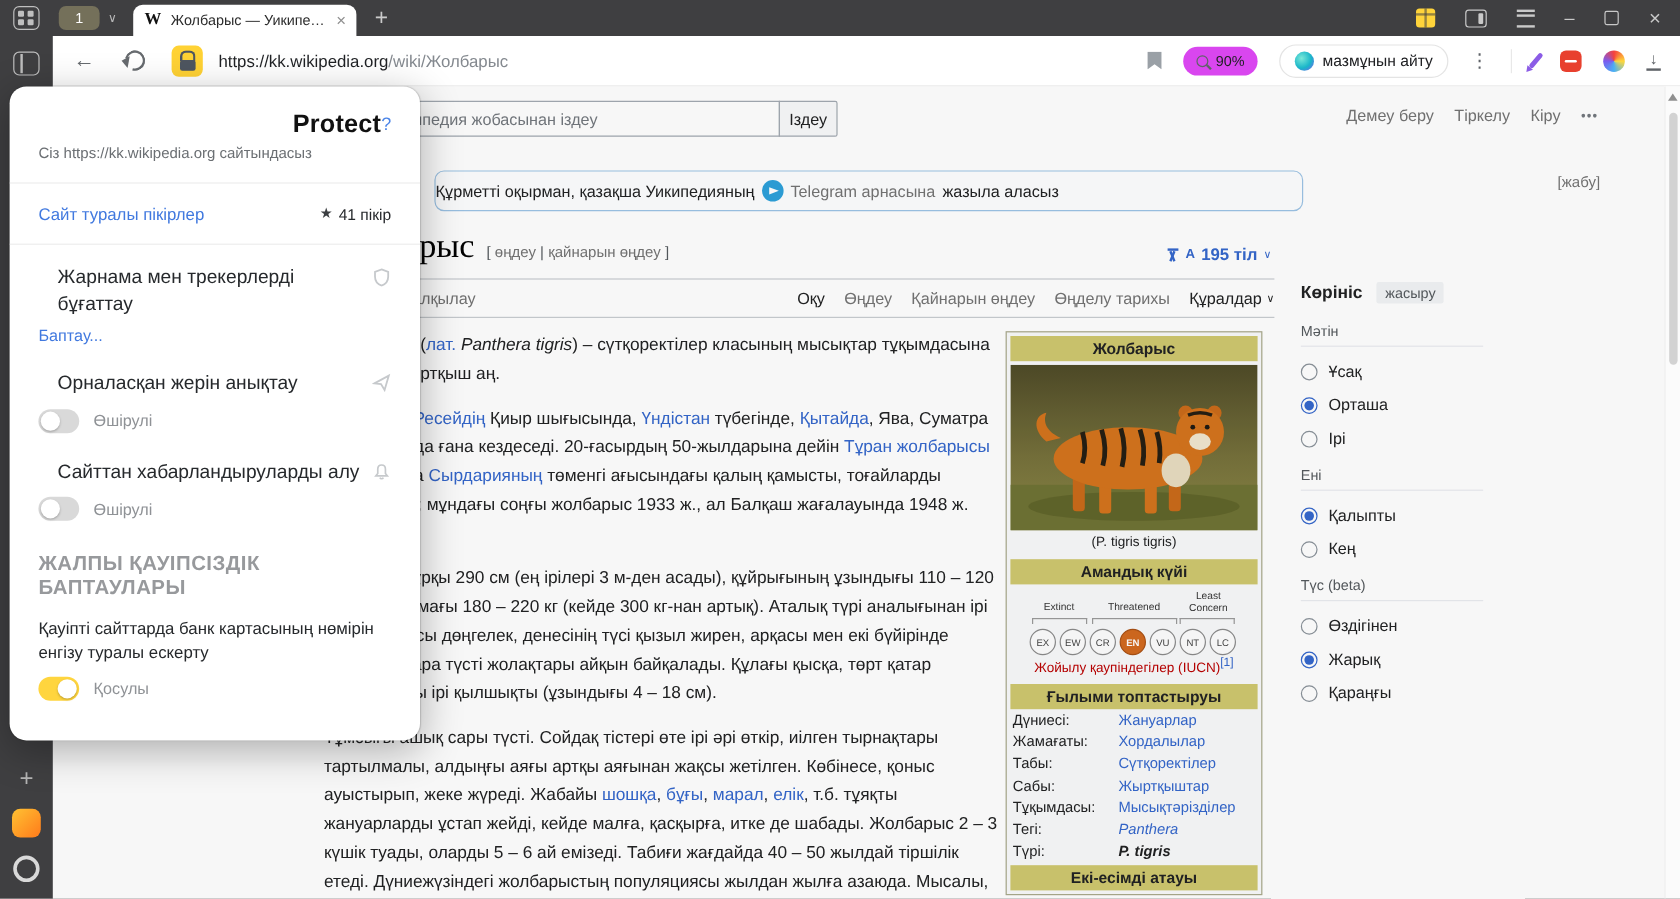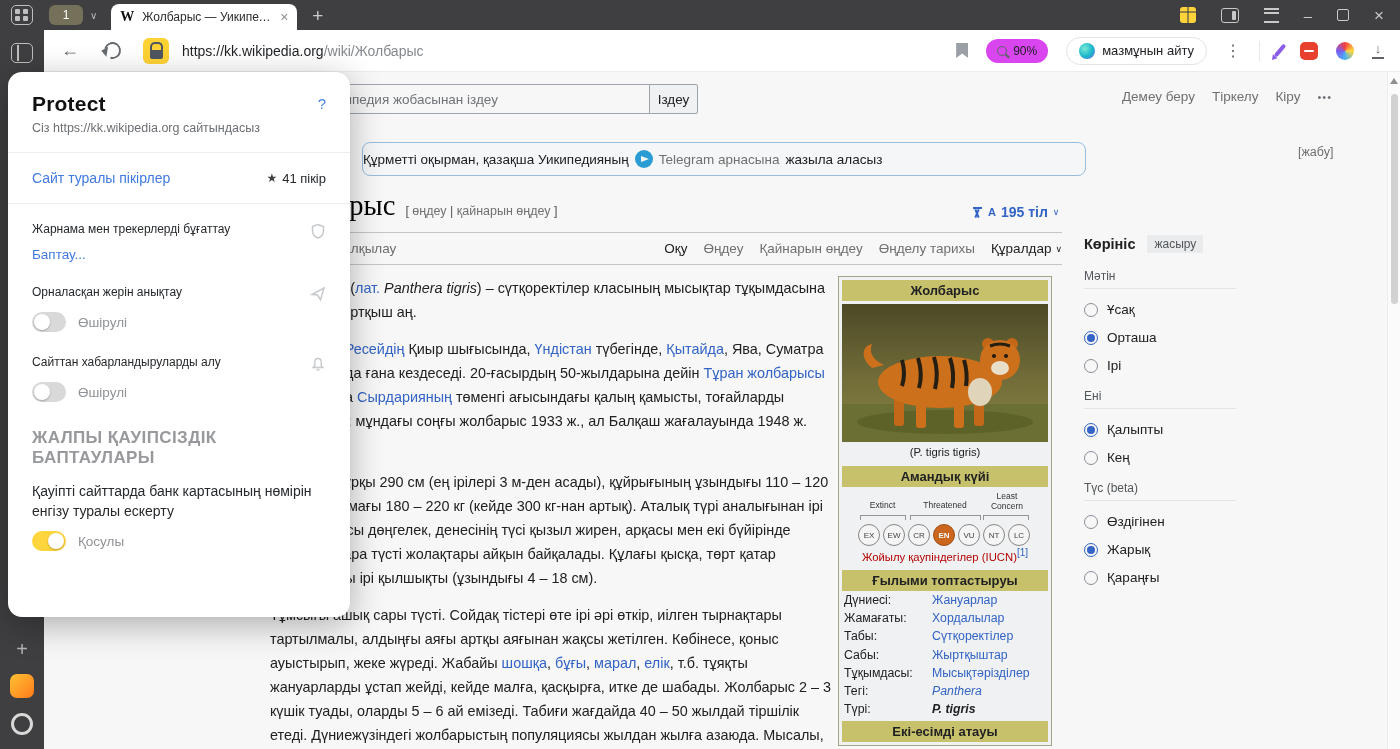--- a/index.html
+++ b/index.html
@@ -141,38 +141,38 @@
 
   
   .vscroll{position:absolute;right:0;top:72px;width:13px;bottom:0;background:#fbfbfb;border-left:1px solid #ededed;z-index:15;box-sizing:border-box;}
   .vs-up{width:0;height:0;border-left:4px solid transparent;border-right:4px solid transparent;border-bottom:6px solid #8f8f8f;margin:6px auto 0;}
   .vs-thumb{position:absolute;left:3px;right:2px;top:22px;height:210px;background:#d2d2d2;border-radius:4px;}
 
   
   .protect{position:absolute;left:8px;top:72px;width:342px;height:545px;background:#fff;border-radius:14px;
     box-shadow:0 8px 34px rgba(0,0,0,.30),0 0 1px rgba(0,0,0,.15);z-index:60;padding:20px 24px 0;box-sizing:border-box;
     overflow:hidden;font-size:13.5px;color:#26292c;}
-  .pr-head{display:flex;align-items:flex-start;justify-content:space-between;}
+  .pr-head{display:flex;align-items:flex-start;justify-content:flex-end;}
   .pr-title{font-size:21px;font-weight:600;letter-spacing:.2px;color:#111;}
   .pr-help{color:#4a84e8;font-size:15px;margin-top:3px;}
   .pr-site{margin-top:5px;font-size:12.5px;color:#6b6f73;}
   .pr-card{margin-top:21px;display:flex;gap:16px;}
   .lockbox{width:60px;height:60px;background:#d8dadc;border-radius:10px;flex-shrink:0;display:flex;flex-direction:column;align-items:center;justify-content:center;}
   .wl-shackle{width:16px;height:13px;border:5px solid #fff;border-bottom:none;border-radius:10px 10px 0 0;box-sizing:border-box;}
   .wl-body{width:24px;height:17px;background:#fff;border-radius:3px;margin-top:-1px;}
   .pr-cardtext{line-height:1.45;}
   .pr-link{color:#4179df;}
   .pr-more{display:inline-block;margin-top:7px;}
   .pdiv{height:1px;background:#ededed;margin:17px -24px;}
   .pr-reviews{display:flex;align-items:center;justify-content:space-between;}
   .pr-rev-link{font-size:14px;}
   .pr-rev-right{display:flex;align-items:center;gap:5px;color:#26292c;font-size:13px;}
   .star{color:#3c3f42;font-size:12px;}
   .pr-row{display:flex;justify-content:space-between;align-items:flex-start;gap:10px;}
-  .pr-rowtitle{font-size:12px;line-height:1.35;}
+  .pr-rowtitle{font-size:16px;line-height:1.35;margin-left:16px;}
   .gicon{flex-shrink:0;margin-top:2px;}
   .pr-setlink{display:inline-block;margin-top:8px;font-size:13.5px;}
   .pr-sec{margin-top:22px;}
   .tglrow{display:flex;align-items:center;gap:12px;margin-top:10px;}
   .tgl{width:34px;height:20px;border-radius:10px;background:#d9d9d9;position:relative;flex-shrink:0;}
   .tgl::after{content:"";position:absolute;width:16px;height:16px;border-radius:50%;background:#fff;top:2px;left:2px;box-shadow:0 1px 2px rgba(0,0,0,.25);}
   .tgl.on{background:#ffd53e;}
   .tgl.on::after{left:auto;right:2px;}
   .tglstate{color:#8f9296;font-size:13.5px;}
   .pr-sechead{margin-top:26px;font-size:17px;font-weight:700;color:#97999c;letter-spacing:.4px;}

